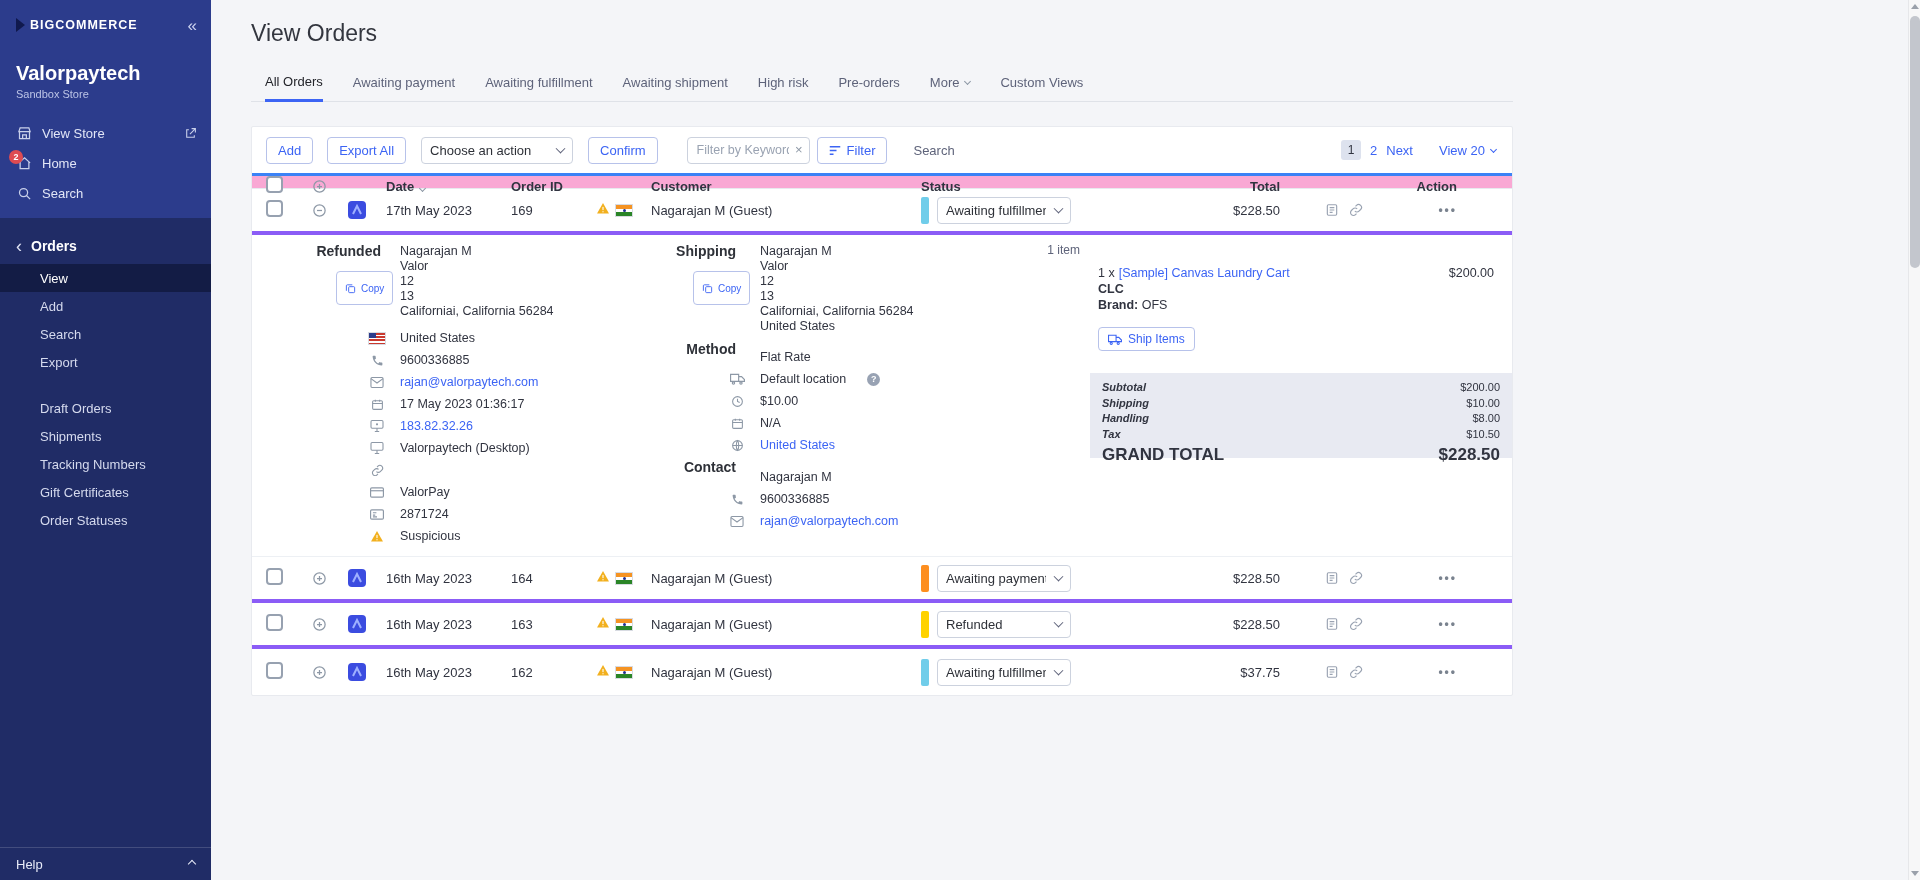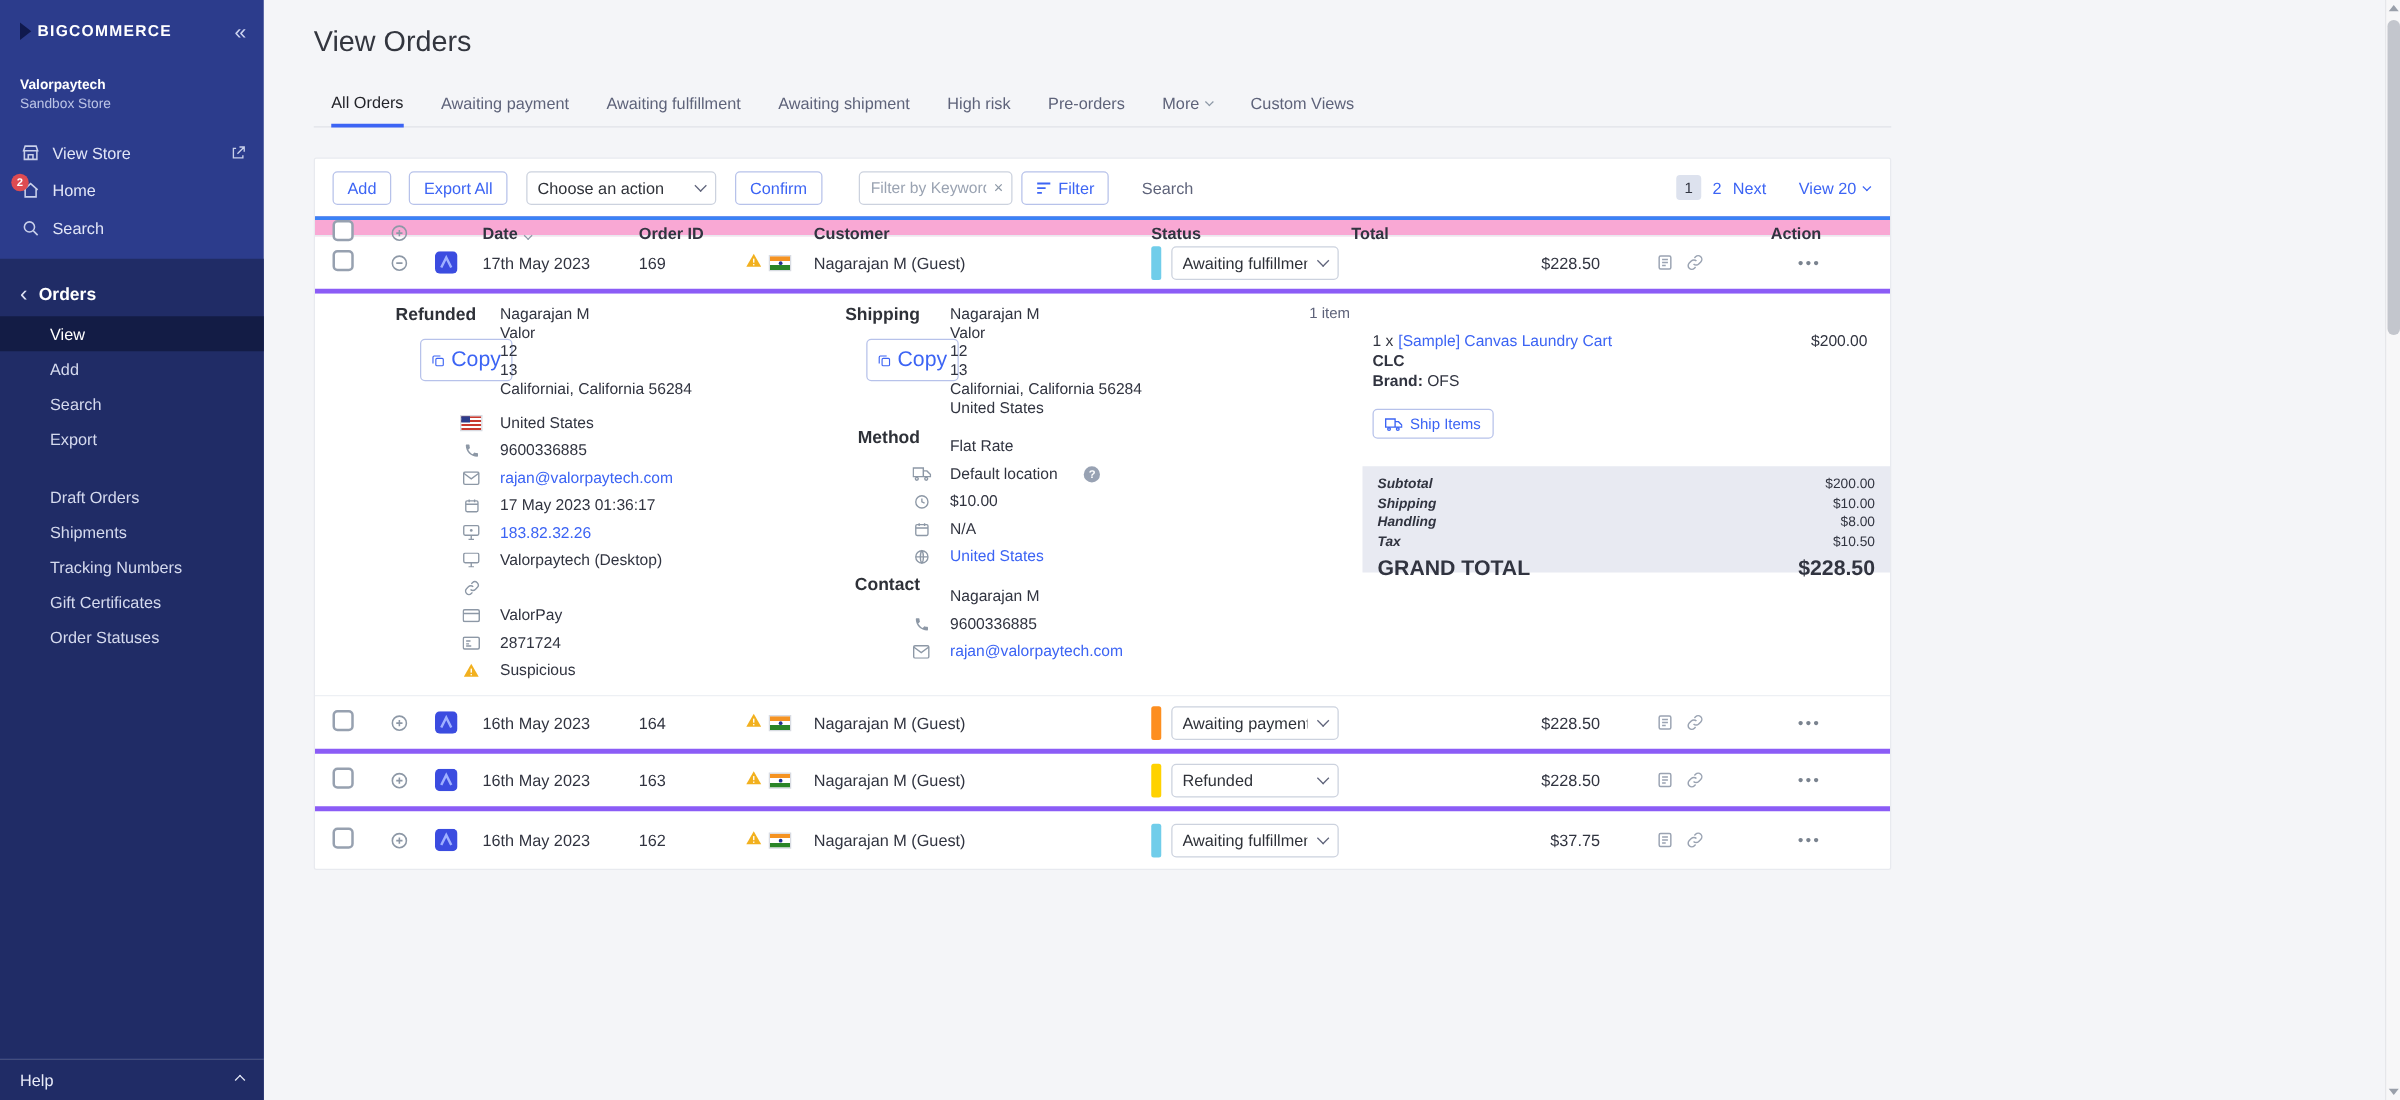--- a/index.html
+++ b/index.html
@@ -6,21 +6,21 @@
 html,body{width:1920px;height:880px;overflow:hidden;}
 body{font-family:"Liberation Sans",sans-serif;background:#f4f5f8;display:flex;position:relative;color:#313440;}
 
 
 .sidebar{width:211px;flex:none;background:#2c3c8c;color:#fff;display:flex;flex-direction:column;position:relative;}
 .logo-row{height:50px;display:flex;align-items:center;padding:0 14px 0 16px;}
 .logo-mark{width:0;height:0;border-left:9px solid #10194d;border-top:7px solid transparent;border-bottom:7px solid transparent;margin-right:5px;}
 .logo-text{font-size:12.5px;font-weight:bold;letter-spacing:1px;color:#fff;}
 .collapse{margin-left:auto;font-size:17px;color:#cdd4f0;cursor:pointer;line-height:1;}
 .store-block{padding:12px 16px 14px 16px;}
-.store-name{font-size:11px;font-weight:bold;}
+.store-name{font-size:20px;font-weight:bold;}
 .store-sub{font-size:11px;color:#bcc4e6;margin-top:3px;}
 .nav{padding:4px 0 10px 0;}
 .nav-item{height:30px;display:flex;align-items:center;gap:10px;padding:0 14px 0 16px;font-size:13px;color:#e2e6f7;cursor:pointer;}
 .nav-item .nicon{width:16px;display:flex;justify-content:center;color:#c9d0ea;position:relative;}
 .badge{position:absolute;top:-6px;left:-7px;min-width:14px;height:14px;border-radius:7px;background:#de4b52;color:#fff;font-size:9px;font-weight:bold;display:flex;align-items:center;justify-content:center;padding:0 3px;}
 .ext{margin-left:auto;color:#c9d0ea;display:flex;}
 .orders-panel{flex:1;background:#202c66;padding-top:10px;display:flex;flex-direction:column;}
 .orders-head{height:36px;display:flex;align-items:center;gap:9px;padding-left:16px;font-size:14px;font-weight:bold;color:#fff;cursor:pointer;}
 .orders-head .back{font-size:18px;line-height:1;color:#dfe3f4;font-weight:normal;}
 .sub-item{height:28px;display:flex;align-items:center;padding-left:40px;font-size:13px;color:#d5daee;cursor:pointer;}
@@ -57,21 +57,21 @@
 .tspacer{flex:1;}
 .pag{display:flex;align-items:center;gap:9px;font-size:13px;}
 .pg-cur{width:20px;height:20px;background:#dde2ee;border-radius:3px;color:#313440;font-size:12px;display:flex;align-items:center;justify-content:center;cursor:pointer;}
 .pg-link{color:#3c64f4;cursor:pointer;}
 .view-sel{margin-left:26px;color:#3c64f4;font-size:13px;display:flex;align-items:center;gap:6px;cursor:pointer;}
 .view-sel .chev{width:5px;height:5px;margin-top:-2px;}
 
 
 .grid{display:grid;grid-template-columns:46px 36px 38px 125px 85px 55px 270px 160px 199px 1fr;align-items:center;padding-left:14px;}
 .thead{height:16px;background:#f9a8d4;border-top:3px solid #3b82f6;border-bottom:1px solid #e8eaef;font-size:13px;font-weight:bold;color:#313440;}
-.th-total{text-align:left;}
+.th-total{text-align:right;}
 .th-action{text-align:right;padding-right:55px;}
 .sortchev{width:5px;height:5px;margin-left:6px;color:#8d98a6;}
 .trow{height:46px;border-bottom:4px solid #8b5cf6;font-size:13px;}
 input[type=checkbox]{appearance:none;-webkit-appearance:none;width:17px;height:17px;border:2px solid #97a1b0;border-radius:4px;background:#fff;cursor:pointer;}
 .expander{color:#8d98a6;display:flex;cursor:pointer;}
 .flags{display:flex;align-items:center;gap:6px;}
 .statuscell{display:flex;align-items:center;}
 .status-bar{width:8px;height:27px;border-radius:2px;margin-right:8px;flex:none;}
 .status-sel{width:134px;}
 .totalcell{text-align:right;}
@@ -81,21 +81,21 @@
 
 
 .flag-us{width:16px;height:11px;display:inline-block;background:repeating-linear-gradient(#c9392e 0 1.6px,#fff 1.6px 3.2px);position:relative;outline:1px solid #d8dbe2;}
 .flag-us::after{content:"";position:absolute;left:0;top:0;width:7px;height:5px;background:#2c3c8c;}
 .flag-in{width:16px;height:11px;display:inline-block;position:relative;background:linear-gradient(#f59322 0 33%,#fff 33% 66%,#2a8527 66%);outline:1px solid #d8dbe2;}
 .flag-in::after{content:"";position:absolute;left:6.5px;top:4px;width:3px;height:3px;border-radius:50%;background:#23318f;}
 
 
 .detail{position:relative;height:322px;border-bottom:1px solid #edf0f4;background:#fff;font-size:12.5px;}
 .d-label{position:absolute;font-size:14px;font-weight:bold;color:#2e3138;text-align:right;}
-.copy-btn{position:absolute;display:inline-flex;align-items:center;gap:5px;height:23px;padding:16px 8px;border:1px solid #b7c2ea;border-radius:4px;background:#fff;color:#3c64f4;font-size:17px;cursor:pointer;}
+.copy-btn{position:absolute;display:inline-flex;align-items:center;gap:5px;height:23px;padding:16px 8px;border:1px solid #b7c2ea;border-radius:4px;background:#fff;color:#3c64f4;font-size:10px;cursor:pointer;}
 .d-col{position:absolute;top:9px;}
 .addr{line-height:15px;color:#313440;padding-left:31px;}
 .irow{display:flex;align-items:center;height:22px;gap:15px;color:#313440;}
 .irow .ic{width:16px;flex:none;display:flex;justify-content:center;color:#8d98a6;}
 .blink{color:#3c64f4;cursor:pointer;}
 .qmark{width:13px;height:13px;border-radius:50%;background:#98a2b3;color:#fff;font-size:9px;font-weight:bold;display:inline-flex;align-items:center;justify-content:center;margin-left:6px;cursor:pointer;}
 .item-count{position:absolute;top:8px;left:700px;width:128px;text-align:right;color:#5e637a;font-size:12px;}
 .prod{position:absolute;left:846px;right:18px;top:30px;}
 .prod-line{display:flex;line-height:16px;}
 .prod-price{margin-left:auto;}

